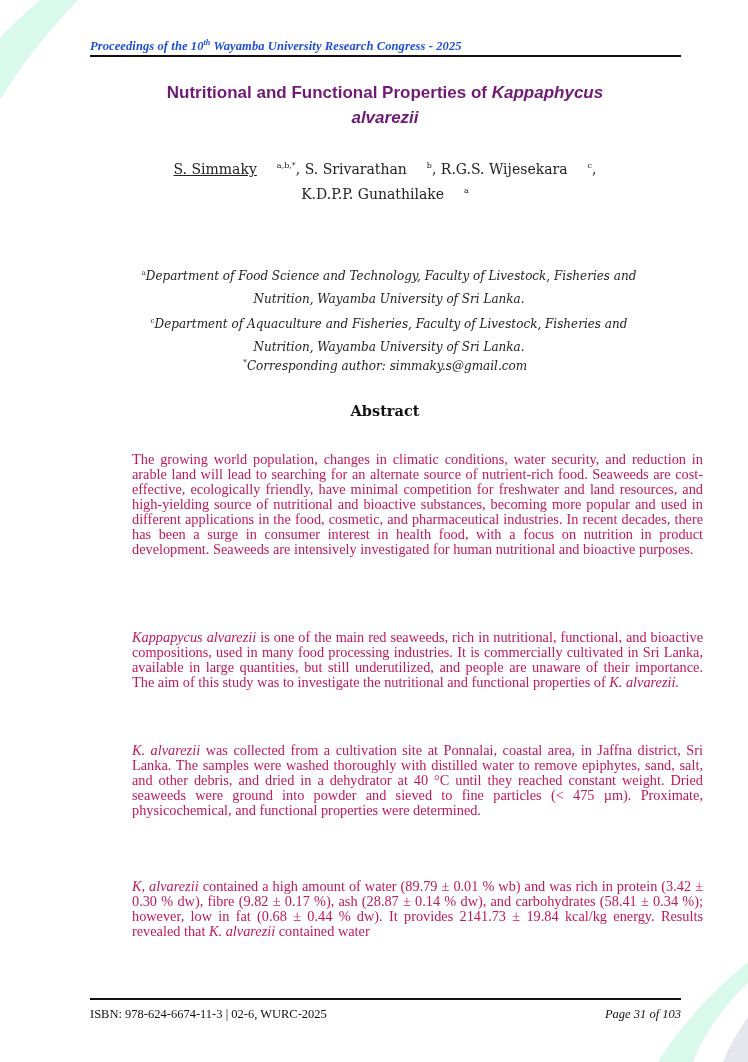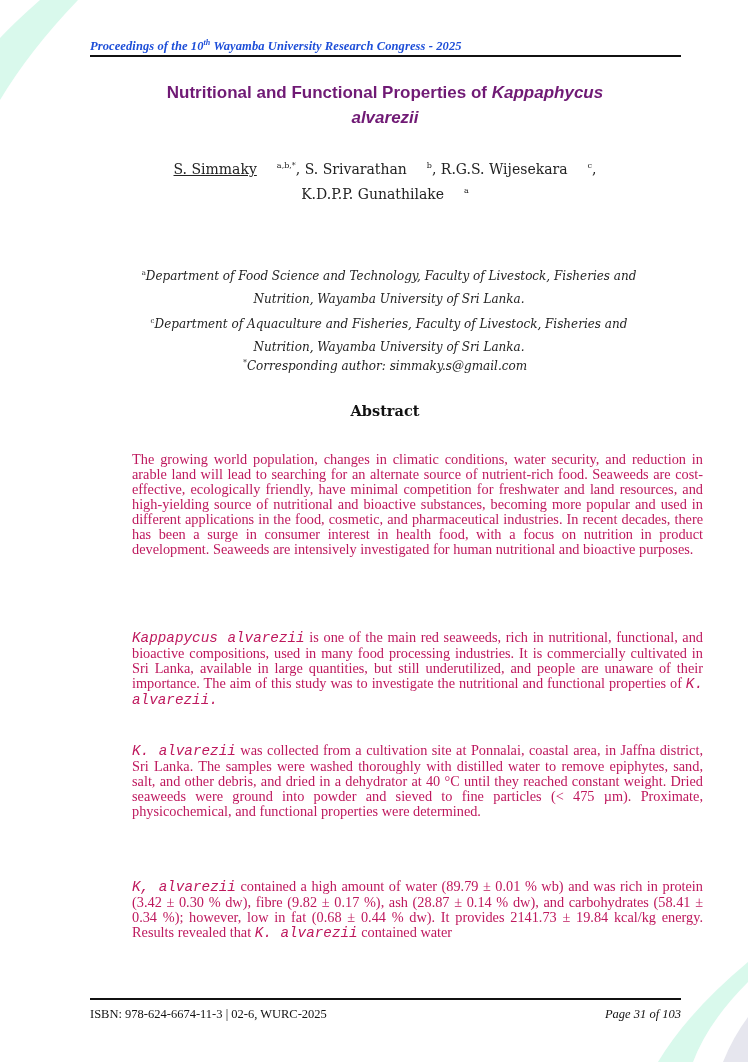--- a/index.html
+++ b/index.html
@@ -44,21 +44,21 @@
   .abstract-h {
     position: absolute; left: 110px; top: 402px; width: 550px; text-align: center;
     font-family: "DejaVu Serif", serif; font-weight: bold; font-size: 14.5px; color: #111;
   }
 
   .body {
     position: absolute; left: 104px; width: 571px;
     font-family: "Liberation Serif", serif; font-size: 14.3px; line-height: 15px;
     text-align: justify; color: #be185d; margin-left: 28px;
   }
-  .body i { font-style: italic; font-family: Liberation Mono, monospace; }
+  .body i { font-style: italic; }
   .p1 { top: 452px; }
   .p2 { top: 630px; }
   .p3 { top: 743px; }
   .p4 { top: 879px; }
 
   .rule-bot { position: absolute; left: 90px; top: 998px; width: 591px; height: 2px; background: #111; }
   .foot-left {
     position: absolute; left: 90px; top: 1007px;
     font-family: "Liberation Serif", serif; font-size: 12.5px; color: #111;
   }

